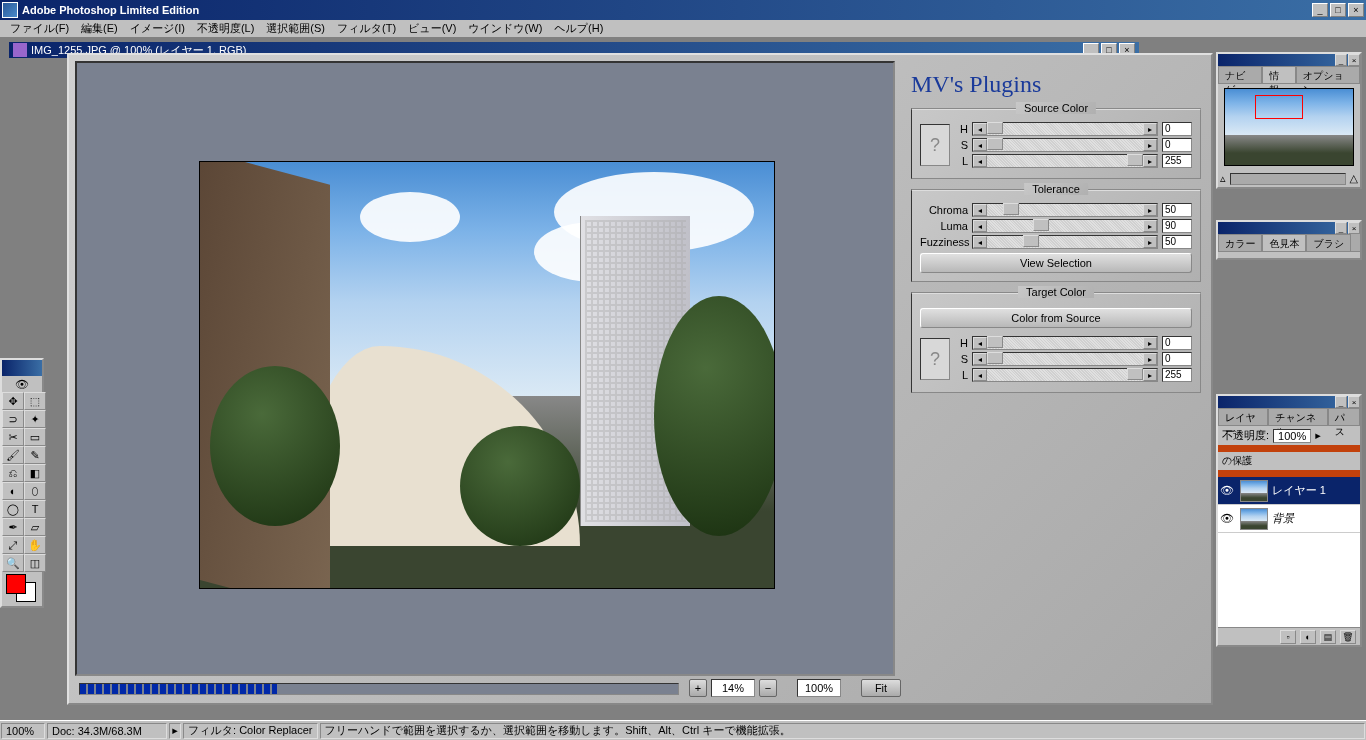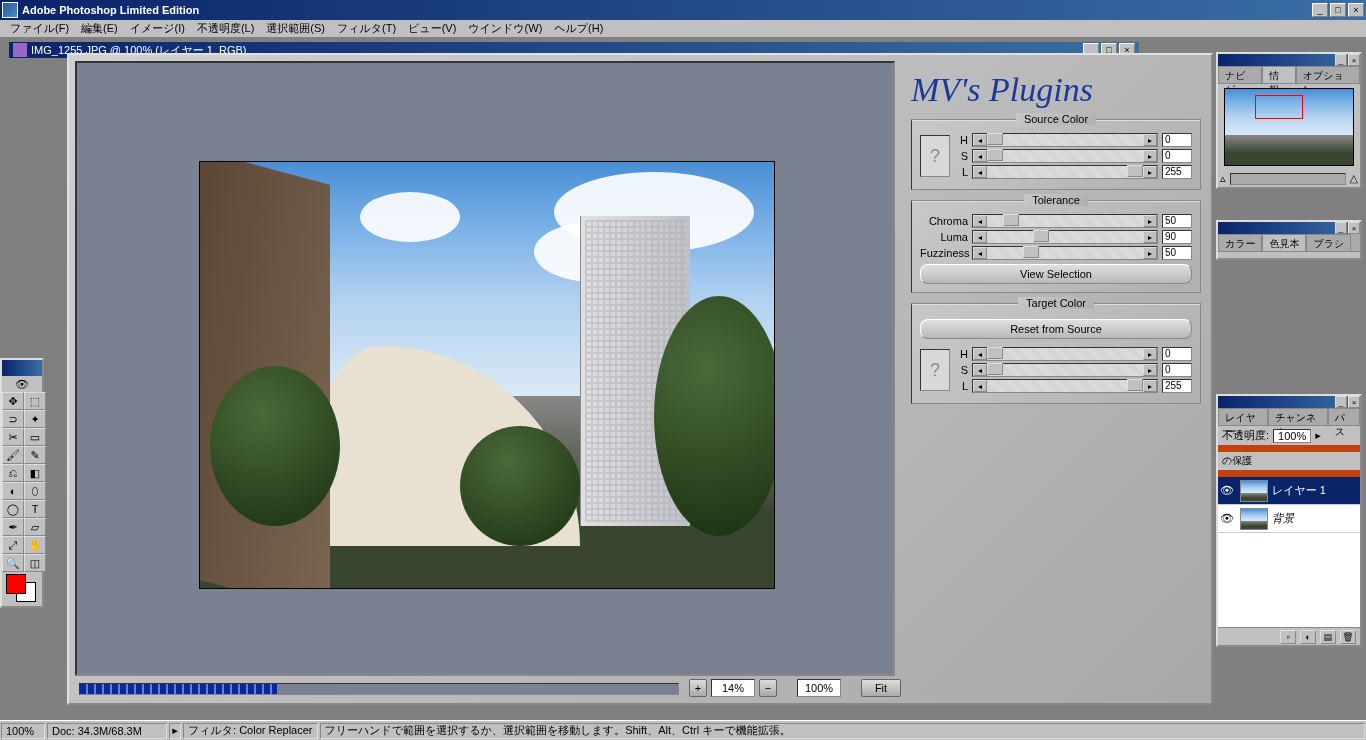--- a/index.html
+++ b/index.html
@@ -32,34 +32,34 @@
 .bldg2{position:absolute;left:-10px;top:-230px;width:140px;height:430px;background:linear-gradient(100deg,#5a4535,#7a6550);transform:skewY(15deg);}
 .tree{position:absolute;border-radius:50%;background:radial-gradient(circle at 40% 30%,#4a6a3a,#1a3010);}
 .progress-bar{position:absolute;bottom:8px;left:10px;width:600px;height:12px;background:#7a8190;border:1px inset #888;}
 .progress-fill{height:100%;background:repeating-linear-gradient(90deg,#0028a8 0,#0028a8 6px,transparent 6px,transparent 8px);width:33%;}
 .zoom-ctrl{position:absolute;bottom:6px;left:620px;display:flex;gap:4px;align-items:center;}
 .zoom-btn{width:18px;height:18px;background:linear-gradient(#ddd,#aaa);border:1px solid #666;border-radius:2px;display:flex;align-items:center;justify-content:center;}
 .zoom-box{width:44px;height:18px;background:#fff;border:1px inset #888;display:flex;align-items:center;justify-content:center;}
 .fit-btn{width:40px;height:18px;background:linear-gradient(#ddd,#aaa);border:1px solid #666;border-radius:2px;display:flex;align-items:center;justify-content:center;}
 
 .plugin-right{position:absolute;top:6px;right:10px;width:290px;}
-.brand-script{font-family:"Segoe Script","Brush Script MT",cursive;font-size:34px;color:#1a3a9a;font-style:italic;padding:10px 0;}
+.brand-script{font-family:"Segoe Script","Brush Script MT",cursive;font-size:24px;color:#1a3a9a;padding:10px 0;}
 .brand-sub{font-size:16px;color:#7a8a9a;letter-spacing:1px;margin-bottom:20px;}
 .fieldset{border:1px inset #888;border-top:2px groove #ddd;padding:10px 8px 8px;margin-bottom:10px;position:relative;background:linear-gradient(135deg,#c8c8c8 0%,#b0b0b0 100%);}
 .fieldset .legend{position:absolute;top:-8px;left:50%;transform:translateX(-50%);background:inherit;padding:0 8px;font-size:11px;}
 .slider-row{display:flex;align-items:center;margin:2px 0;gap:4px;}
 .slider-row .lbl{width:48px;text-align:right;font-size:11px;}
 .swatch{width:30px;height:42px;background:#d8d8d8;border:1px inset #888;display:flex;align-items:center;justify-content:center;font-size:18px;color:#888;margin-right:6px;}
 .hsl-group{display:flex;align-items:center;}
 .hsl-sliders{flex:1;}
 .scrollbar{flex:1;height:14px;background:repeating-linear-gradient(45deg,#d0d0d0 0,#d0d0d0 1px,#e0e0e0 1px,#e0e0e0 2px);border:1px inset #888;display:flex;position:relative;}
 .sb-btn{width:14px;height:100%;background:#c0c0c0;border:1px outset #ddd;display:flex;align-items:center;justify-content:center;font-size:8px;}
 .sb-thumb{position:absolute;height:100%;width:16px;background:#c0c0c0;border:1px outset #ddd;top:-1px;}
 .valbox{width:30px;height:14px;background:#fff;border:1px inset #888;padding:0 2px;font-size:10px;}
-.plugin-btn{background:linear-gradient(#e0e0e0,#b8b8b8);border:1px solid #888;border-top-color:#fff;border-left-color:#fff;padding:3px 12px;border-radius:8px;font-size:11px;}
+.plugin-btn{background:linear-gradient(#e0e0e0,#b8b8b8);border:1px solid #888;border-top-color:#fff;border-left-color:#fff;padding:3px 12px;border-radius:3px;font-size:11px;}
 .btn-wide{width:100%;justify-content:center;display:flex;margin-top:4px;}
 .action-row{position:absolute;bottom:8px;right:14px;display:flex;gap:6px;}
 
 .toolbox{position:absolute;top:358px;left:0;width:44px;background:#c0c0c0;border:2px outset #ddd;}
 .tb-hdr{height:16px;background:linear-gradient(to right,#0a246a,#3a6ea5);}
 .tb-eye{height:16px;display:flex;align-items:center;justify-content:center;}
 .tb-grid{display:grid;grid-template-columns:1fr 1fr;}
 .tb-cell{width:22px;height:18px;border:1px outset #ddd;display:flex;align-items:center;justify-content:center;font-size:11px;background:#c0c0c0;}
 .tb-swatch{height:34px;position:relative;}
 .sw-fg{position:absolute;width:20px;height:20px;background:#f00;border:1px solid #000;top:2px;left:4px;}
@@ -257,21 +257,21 @@
               <div class="sb-thumb" style="left:50px;"></div>
               <div class="sb-btn" style="margin-left:auto;">▸</div>
             </div>
             <div class="valbox">50</div>
           </div>
       <button class="plugin-btn btn-wide">View Selection</button>
     </div>
 
     <div class="fieldset">
       <div class="legend">Target Color</div>
-      <button class="plugin-btn btn-wide">Reset from Source</button>
+      <button class="plugin-btn btn-wide">Color from Source</button>
       <div class="hsl-group" style="margin-top:6px;">
         <div class="swatch">?</div>
         <div class="hsl-sliders">
           <div class="slider-row">
                 <div class="lbl" style="width:12px;">H</div>
                 <div class="scrollbar">
                   <div class="sb-btn">◂</div>
                   <div class="sb-thumb" style="left:14px;"></div>
                   <div class="sb-btn" style="margin-left:auto;">▸</div>
                 </div>

